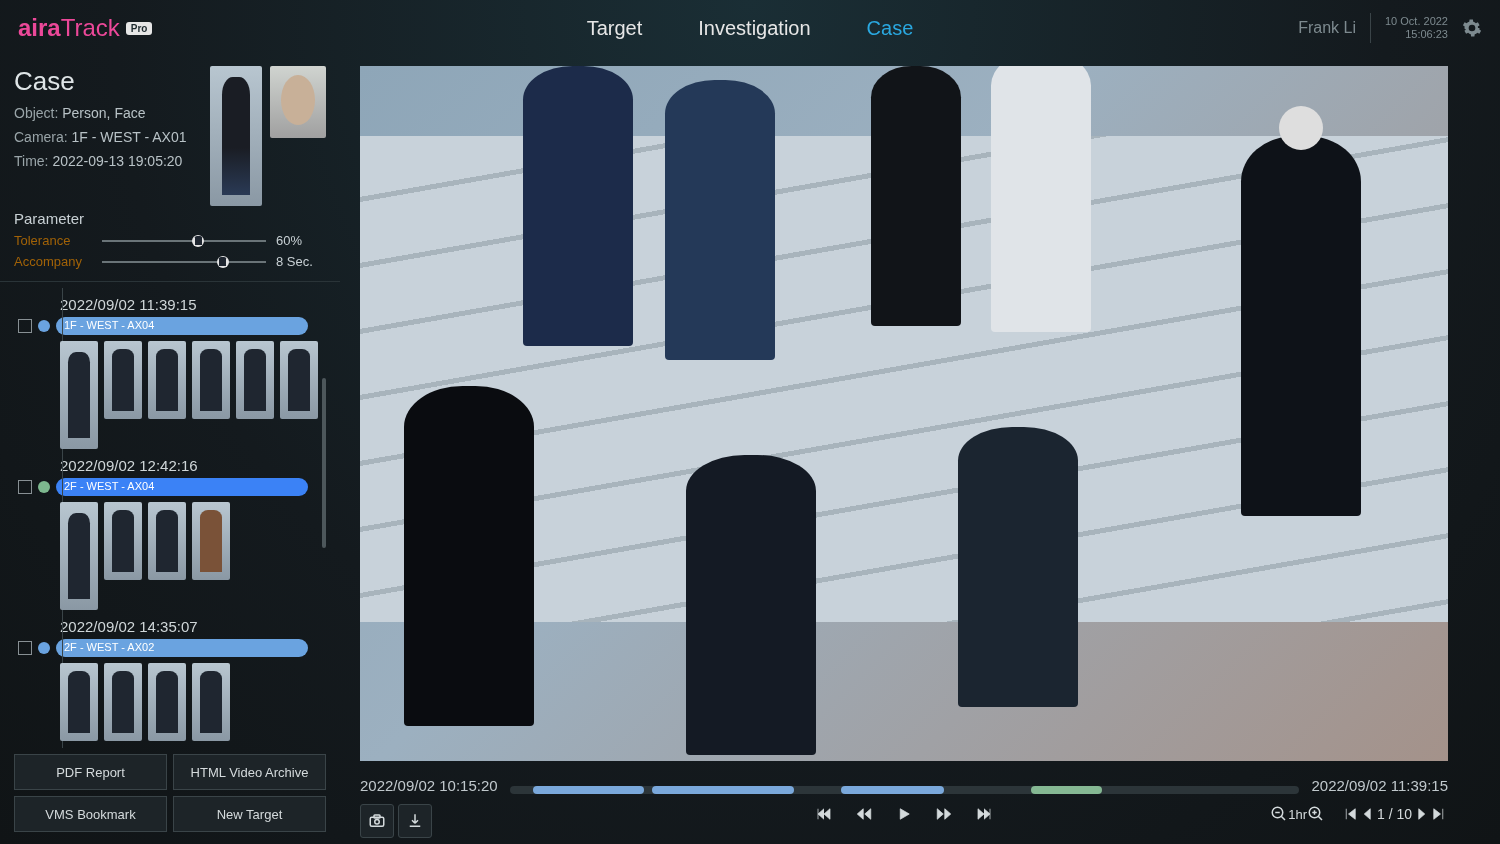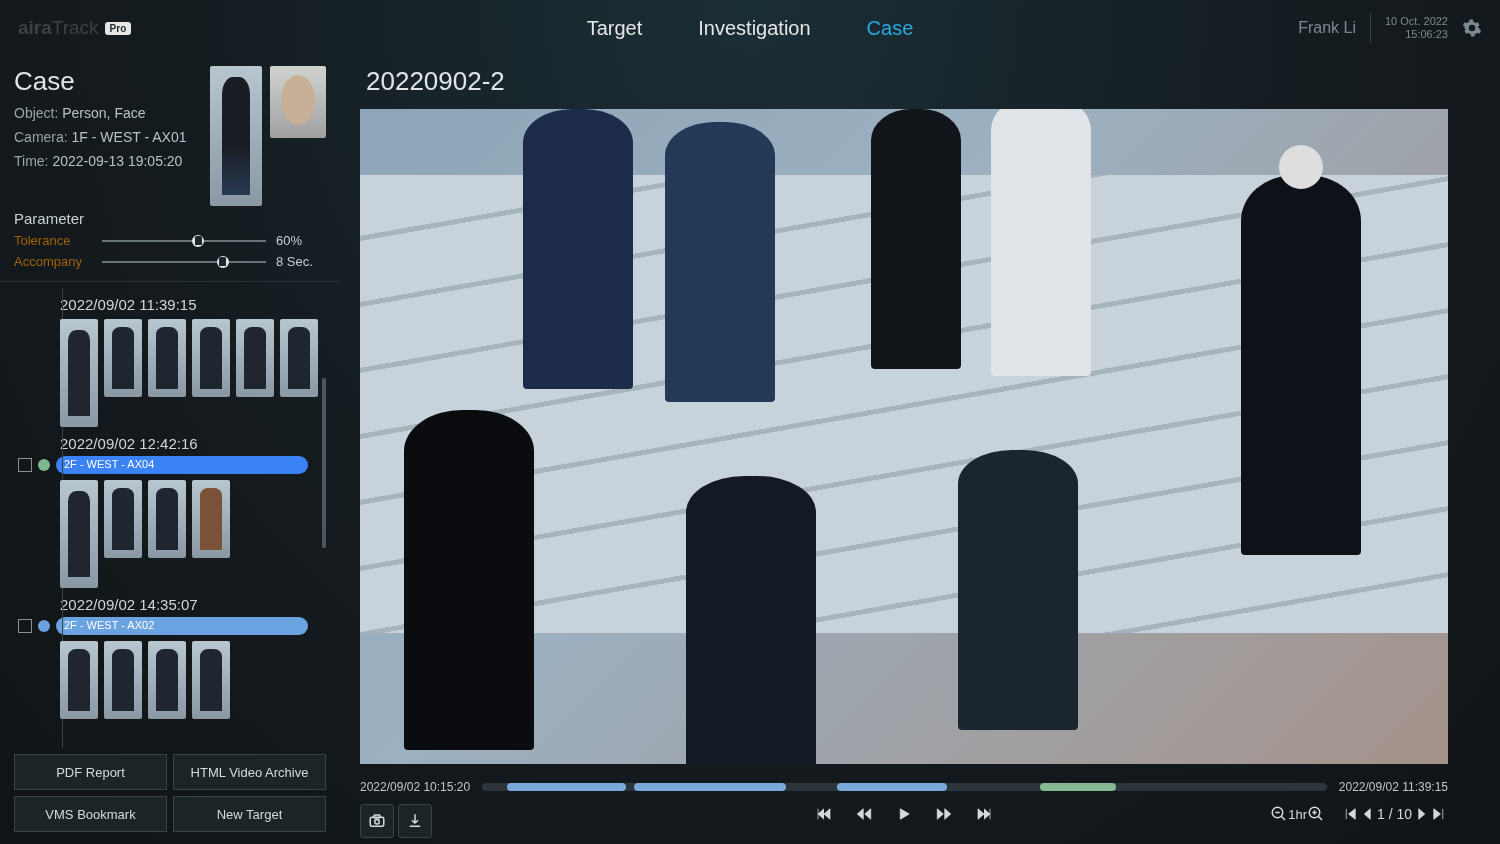--- a/index.html
+++ b/index.html
@@ -1,20 +1,20 @@
 <!DOCTYPE html>
 <html><head>
 <meta charset="utf-8">
 <style>
 *{margin:0;padding:0;box-sizing:border-box;font-family:Arial,Helvetica,sans-serif}
 body{width:1500px;height:844px;background:radial-gradient(ellipse at 50% 0%,#1a2e35 0%,#141a1e 60%,#101416 100%);color:#c8d0d4;overflow:hidden;position:relative}
 
 .header{height:56px;display:flex;align-items:center;padding:0 18px;position:relative}
 .logo{display:flex;align-items:center;gap:6px}
-.logo-text{font-size:19px;color:#404040;font-weight:300}
+.logo-text{font-size:24px;color:#ec4899;font-weight:300}
 .logo-text b{font-weight:600}
 .logo-badge{background:#e6e6e6;color:#1d2a2e;font-size:10px;font-weight:700;border-radius:3px;padding:1px 5px}
 .nav-tabs{position:absolute;left:50%;transform:translateX(-50%);display:flex;gap:56px}
 .nav-tabs .tab{font-size:20px;color:#e6e6e6;cursor:pointer}
 .nav-tabs .tab.active{color:#2aa8e0}
 .user-block{margin-left:auto;display:flex;align-items:center;gap:14px;color:#7d8a8f}
 .user-block .divider{width:1px;height:30px;background:#3a4448}
 .user-block .date-block{font-size:11px;text-align:right;line-height:1.2}
 .gear{width:20px;height:20px;fill:#7d8a8f;cursor:pointer}
 
@@ -70,21 +70,21 @@
 .ped.p2{left:28%;top:2%;background:#243958}
 .ped.p3{left:47%;top:0;background:#111418;width:90px;height:260px}
 .ped.p4{left:58%;top:-2%;background:#e0e4e8;width:100px}
 .ped.p5{right:8%;top:10%;background:#0e1218;width:120px;height:380px}
 .ped.p5::before{content:"";position:absolute;left:32%;top:-30px;width:44px;height:44px;background:#dedede;border-radius:50%}
 .ped.p6{left:4%;top:46%;background:#0a0c10;width:130px;height:340px}
 .ped.p7{left:30%;top:56%;background:#141a24;width:130px;height:300px}
 .ped.p8{left:55%;top:52%;background:#1b2530;width:120px}
 
 .timeline{margin-top:16px}
-.tl-row{display:flex;align-items:center;gap:12px;font-size:12px;color:#c0c8cc}
+.tl-row{display:flex;align-items:flex-end;gap:12px;font-size:15px;color:#c0c8cc}
 .tl-track{flex:1;height:8px;background:#2c3539;border-radius:5px;position:relative}
 .tl-seg{position:absolute;top:0;height:8px;border-radius:5px}
 .tl-seg.blue{background:#7aa8db}
 .tl-seg.green{background:#85b893}
 .controls{display:flex;align-items:center;margin-top:14px;gap:4px}
 .ctrl-btn{width:34px;height:34px;background:#1d2428;border:1px solid #3a4448;display:flex;align-items:center;justify-content:center;cursor:pointer;border-radius:3px}
 .ctrl-btn svg,.t-icon{width:18px;height:18px;fill:#d4dadc;stroke:#d4dadc}
 .transport{position:absolute;left:50%;transform:translateX(-50%);display:flex;gap:22px;align-items:center}
 .right-ctrls{margin-left:auto;display:flex;align-items:center;}
 .page-ind{font-size:14px;color:#d4dadc}
@@ -147,20 +147,25 @@
           <div class="thumb" id="acc-thumb" style="left: 70%;"></div>
         </div>
       <span class="p-val">8 Sec.</span>
     </div>
     <div class="hr"></div>
     <div class="events" id="events">
       <div class="vline"></div>
       <div class="scrollbar"></div>
     <div class="event">
           <div class="time-lab">2022/09/02 11:39:15</div>
+          <div class="event-head">
+            <div class="cb"></div>
+            <div class="dot blue"></div>
+            <div class="cam-pill blue">1F - WEST - AX04</div>
+          </div>
           <div class="thumb-row">
             <div class="thumb tall"></div>
             <div class="thumb"></div>
             <div class="thumb"></div>
             <div class="thumb"></div>
             <div class="thumb"></div>
             <div class="thumb"></div>
           </div>
         </div>
         <div class="event">
@@ -194,21 +199,20 @@
       </div>
     <div class="side-btns" id="side-btns">
         <div class="side-btn">PDF Report</div>
         <div class="side-btn">HTML Video Archive</div>
         <div class="side-btn">VMS Bookmark</div>
         <div class="side-btn">New Target</div>
       </div>
   </div>
 
   <div class="main">
-    <div class="main-title">20220902-2</div>
     <div class="video">
       <div class="steps"></div>
       <div class="ped p1"></div>
         <div class="ped p2"></div>
         <div class="ped p3"></div>
         <div class="ped p4"></div>
       <div class="ped p5"></div>
         <div class="ped p6"></div>
         <div class="ped p7"></div>
         <div class="ped p8"></div>

